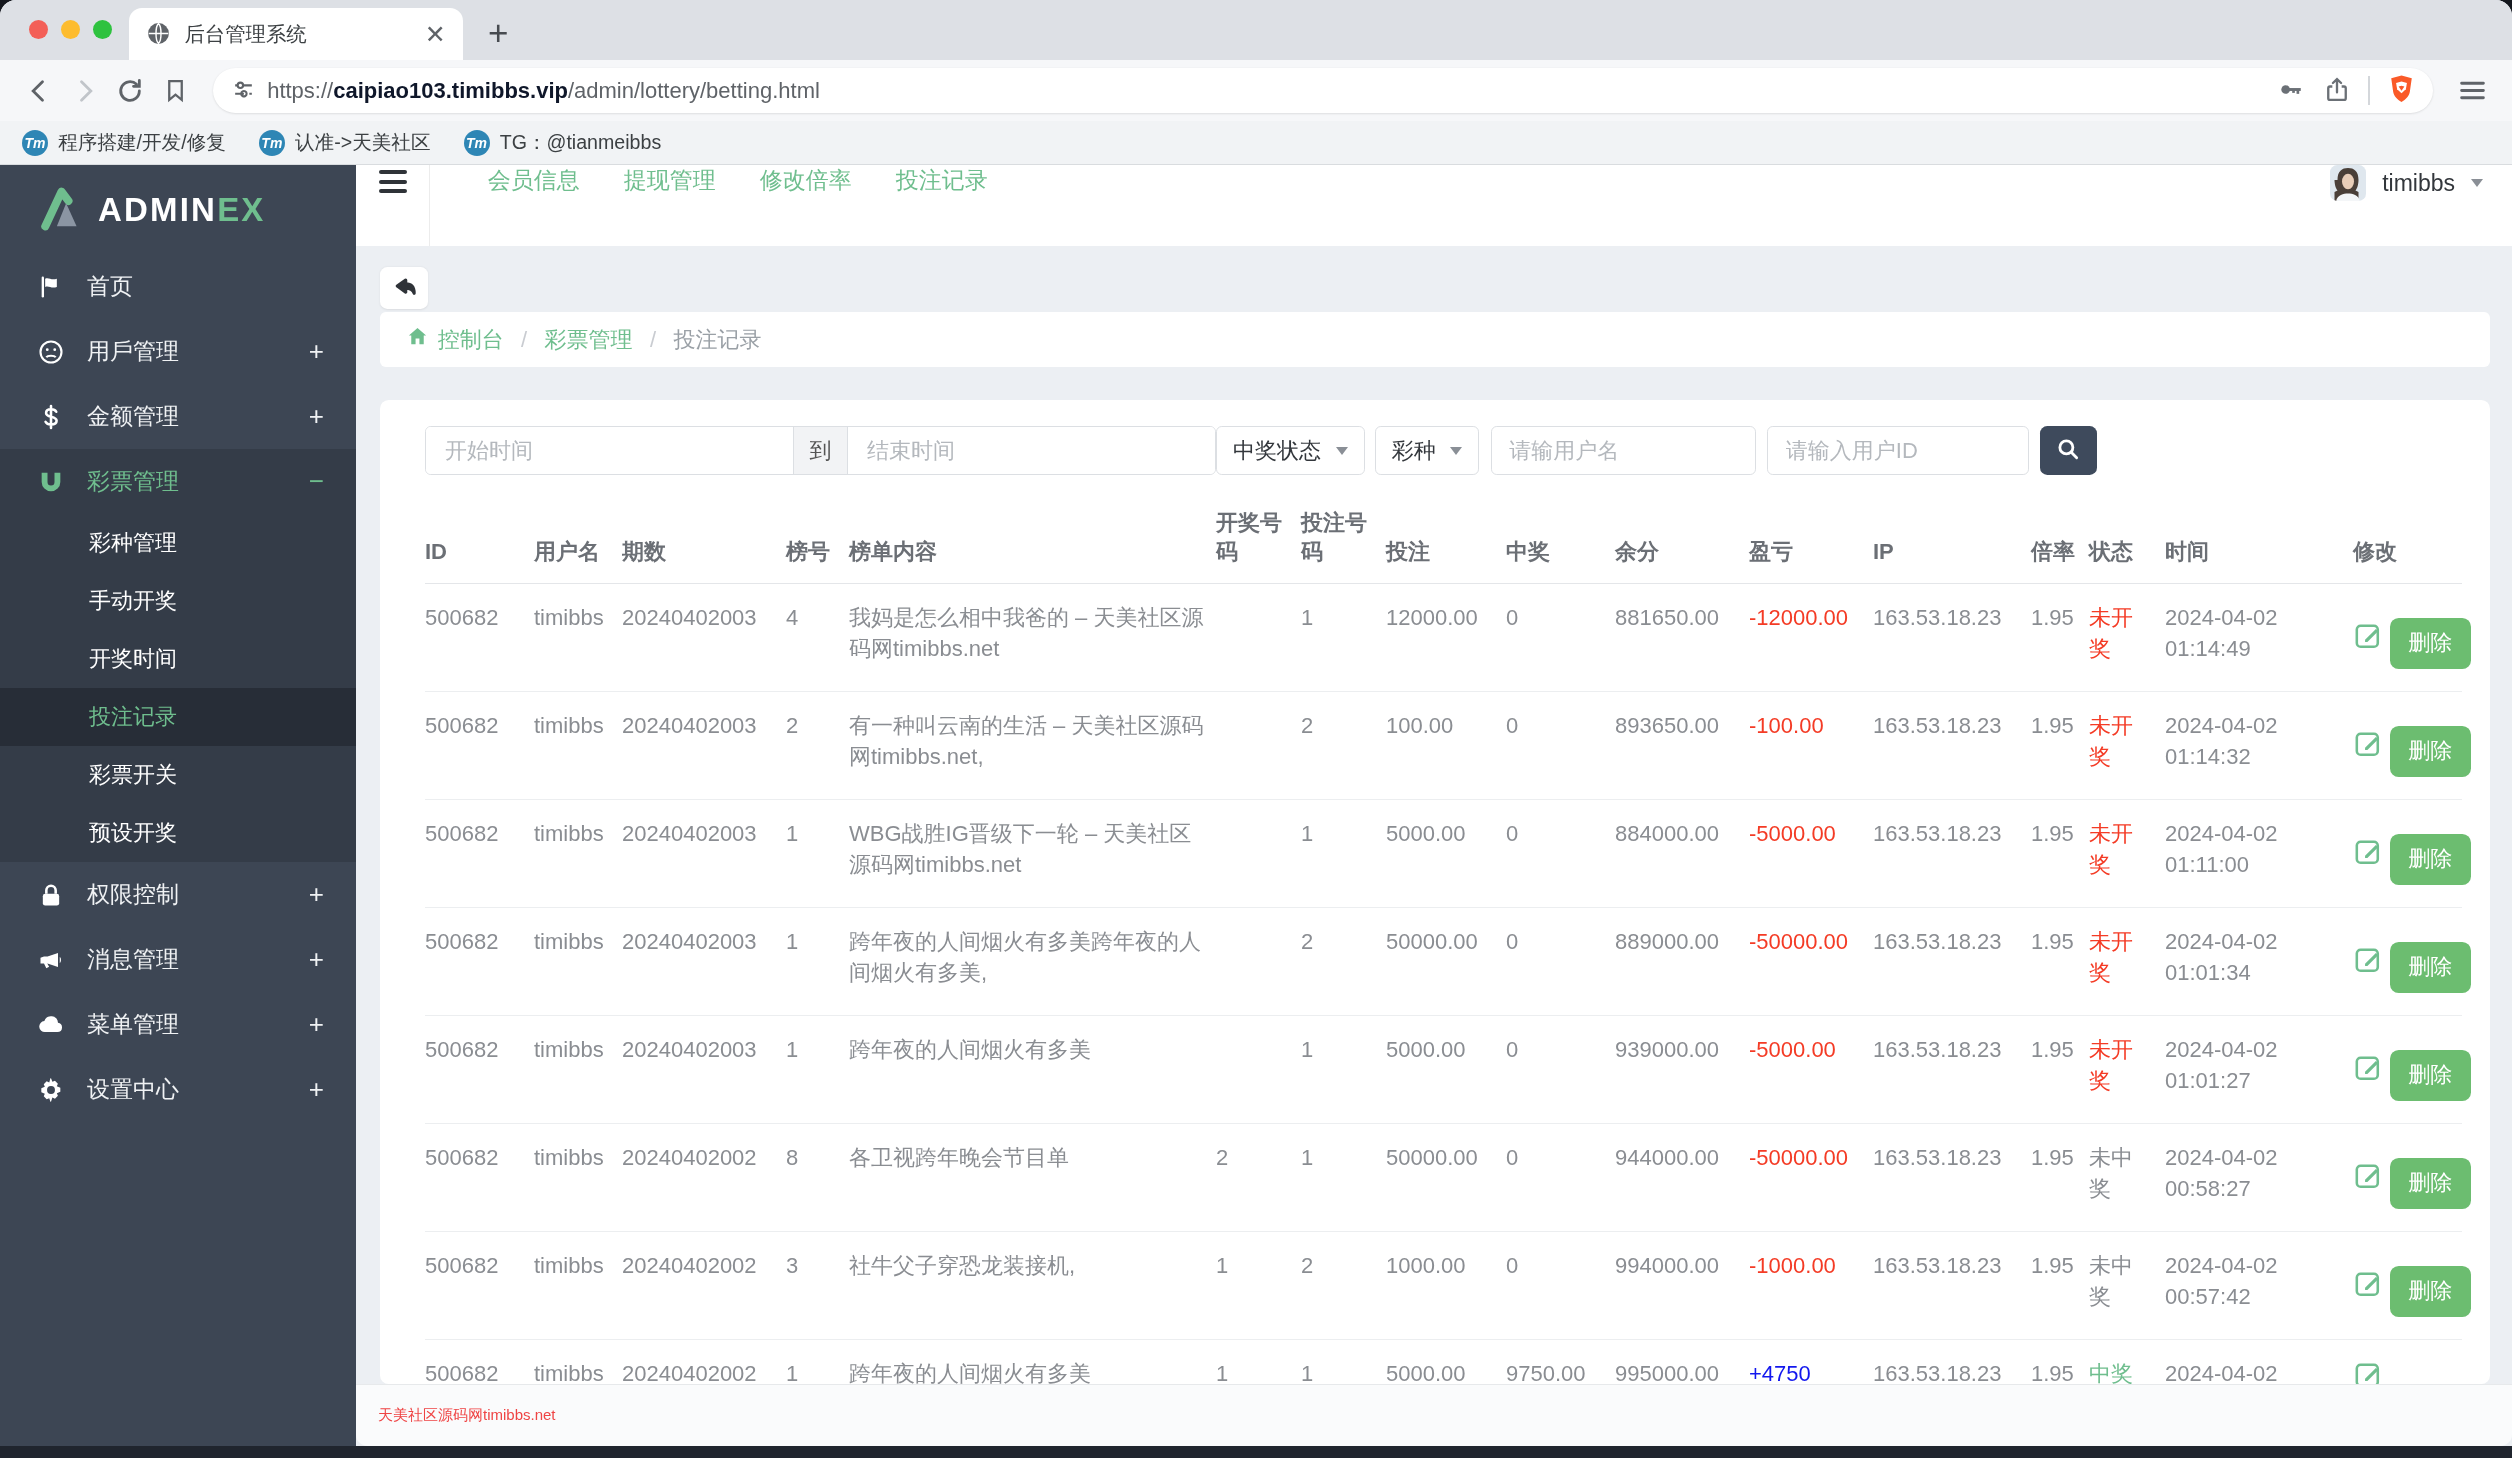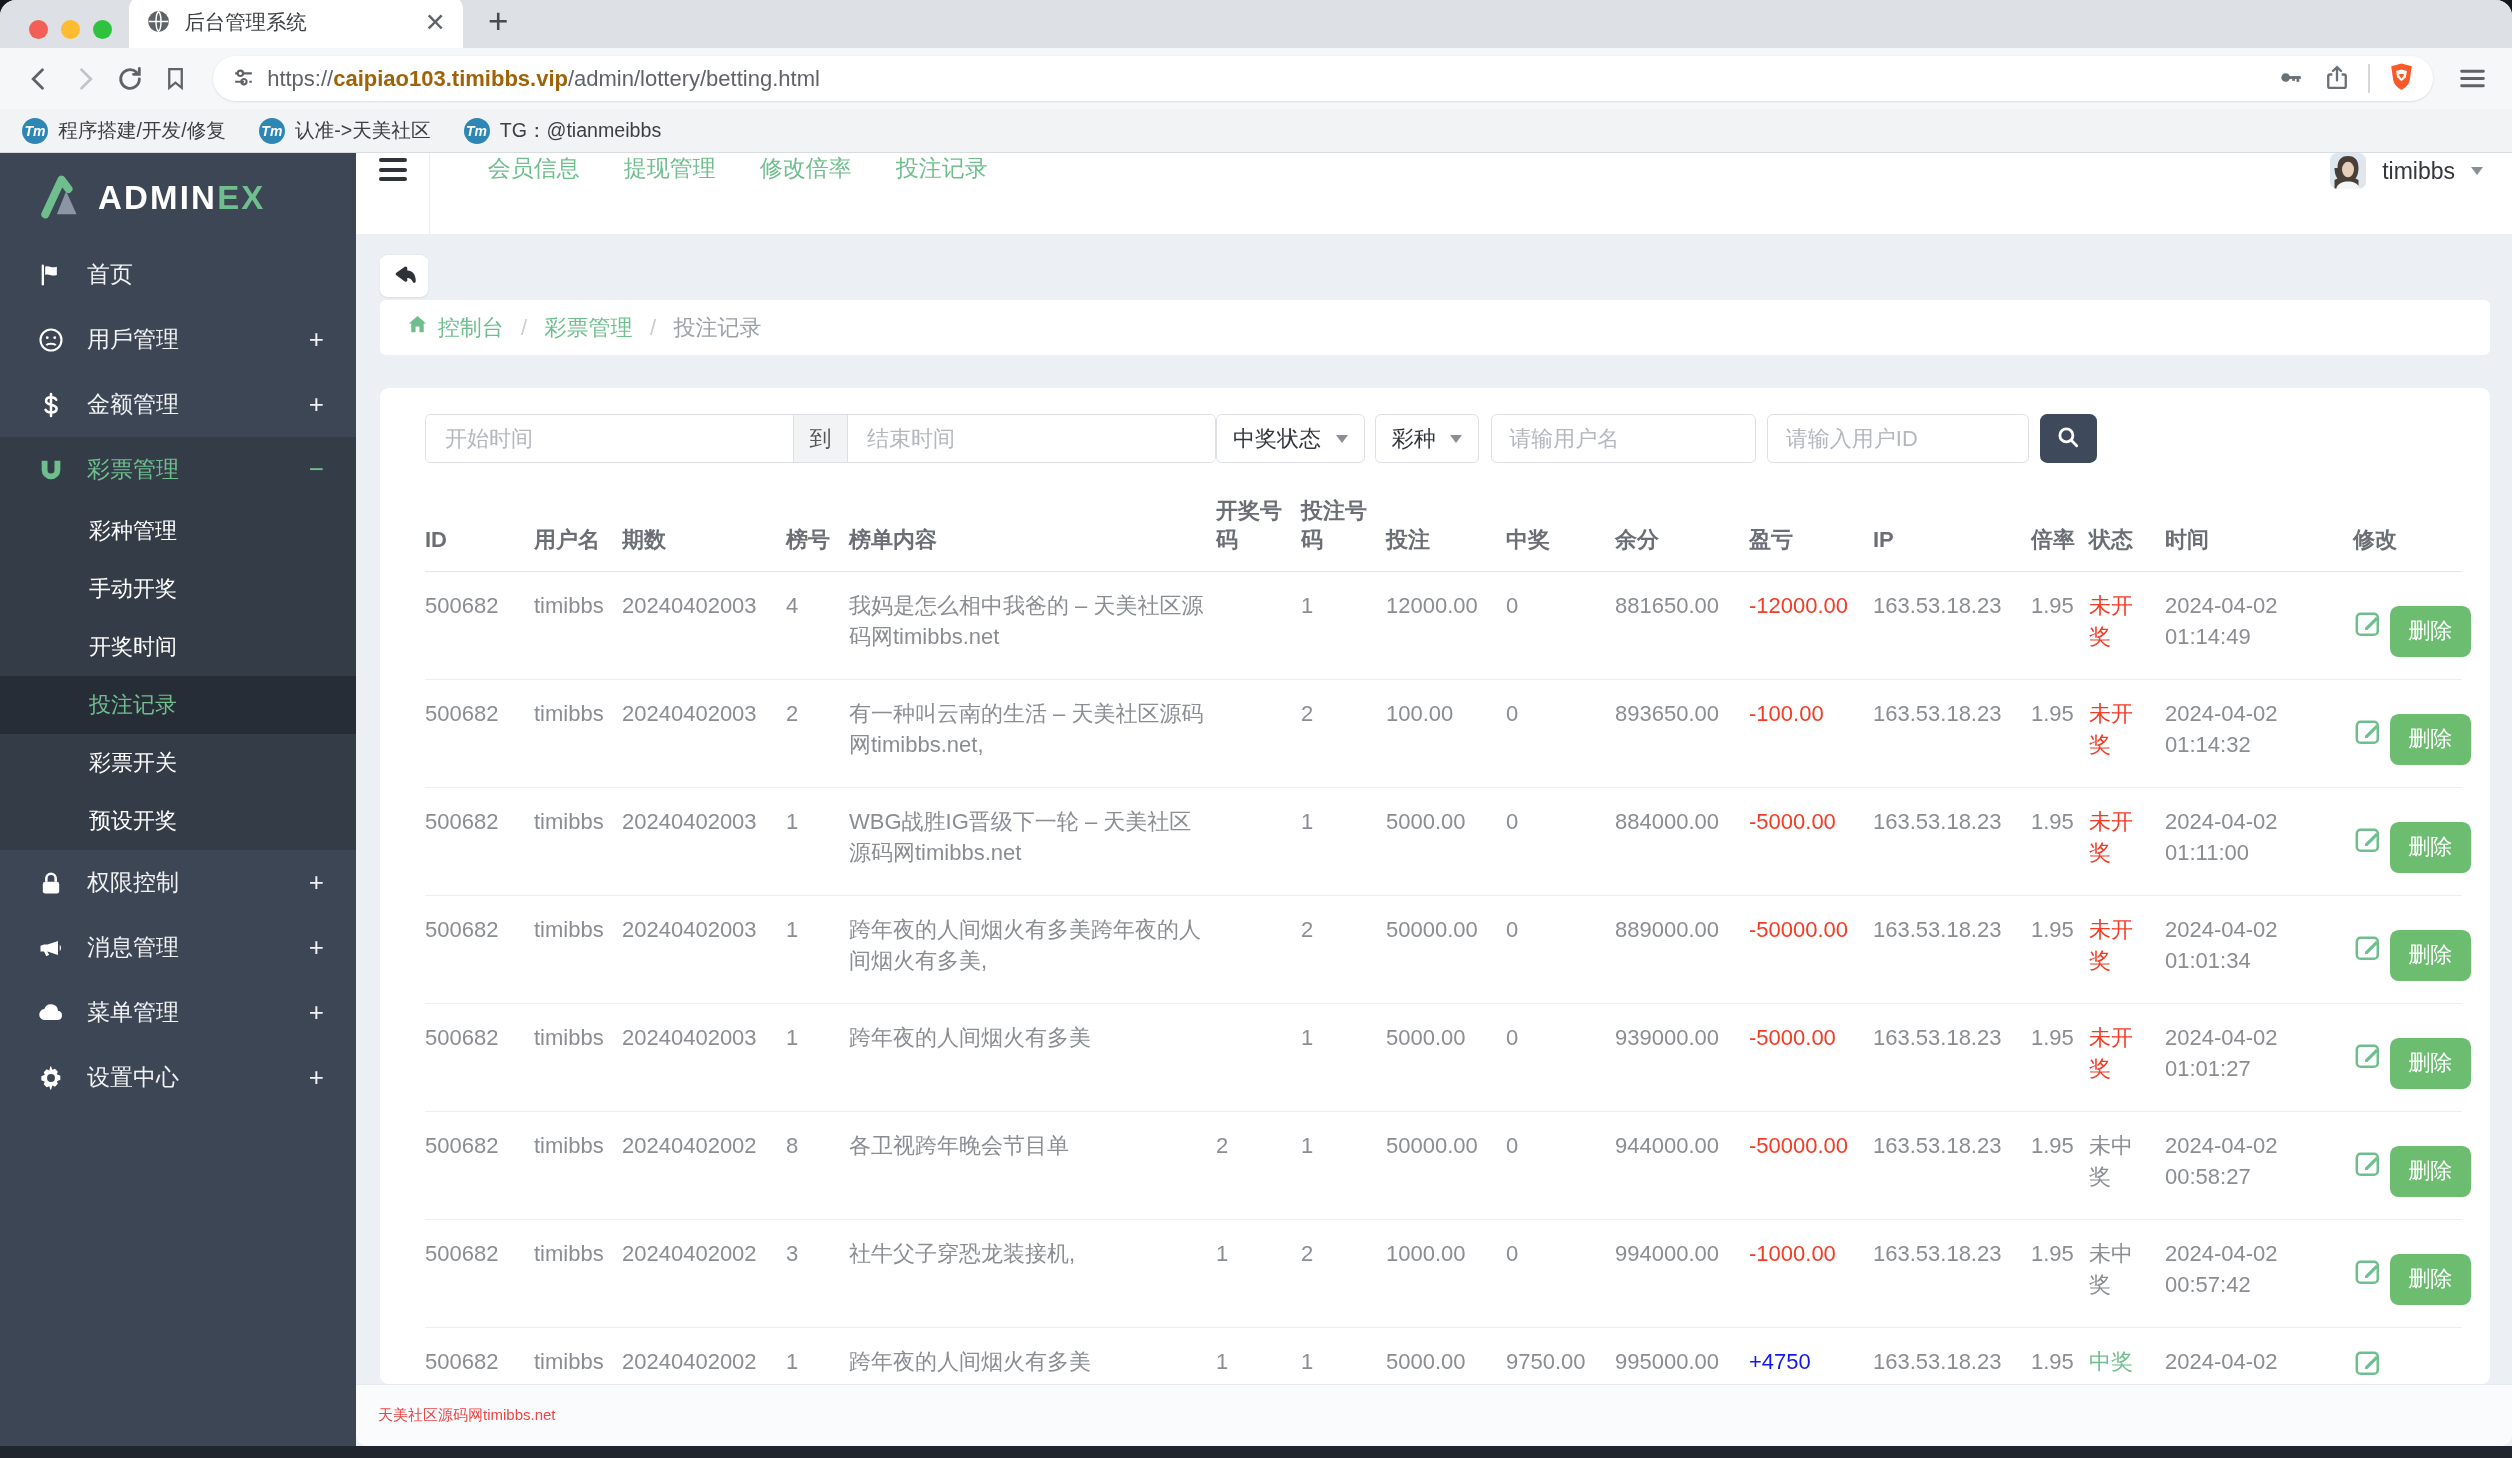--- a/index.html
+++ b/index.html
@@ -2,36 +2,36 @@
 <html style="font-size:11.6px"><head>
 <meta charset="utf-8">
 <style>
   * { margin:0; padding:0; box-sizing:border-box; }
   html,body { width:2512px; height:1458px; overflow:hidden; }
   body { background:#14171d; font-family:"Liberation Sans","DejaVu Sans",sans-serif; }
   .window { width:2512px; height:1458px; border-radius:16px 16px 0 0; overflow:hidden;
             display:flex; flex-direction:column; background:#eceff3; }
 
   
-  .tabstrip { height:48px; background:#dde0e5; display:flex; align-items:flex-end; flex:none; position:relative; }
+  .tabstrip { height:60px; background:#dde0e5; display:flex; align-items:flex-end; flex:none; position:relative; }
   .traffic { position:absolute; left:29px; top:20.4px; display:flex; gap:13px; }
   .traffic span { width:19px; height:19px; border-radius:50%; display:block; }
   .t-red{background:#f35f57;} .t-yellow{background:#fdbc2e;} .t-green{background:#2ec23f;}
   .tab { margin-left:129px; width:334px; height:52px; background:#fff; border-radius:13px 13px 0 0;
          display:flex; align-items:center; padding:0 17.4px; gap:13px; }
   .tab-title { font-size:20.4px; color:#3c4043; flex:1; white-space:nowrap; overflow:hidden; }
   .tab-close { font-size:25px; color:#5f6368; line-height:1; }
   .newtab { font-size:35px; color:#474b50; margin:0 0 10.2px 25px; line-height:1; font-weight:300; }
 
   .toolbar { height:61px; background:#f6f7f9; display:flex; align-items:center; padding:0 20.4px; gap:7.3px; flex:none; }
   .nav-ic { width:38px; height:38px; display:flex; align-items:center; justify-content:center; }
   .urlbar { flex:1; height:45px; margin-left:11.6px; background:#fff; border-radius:22.5px;
             box-shadow:0 0.7px 2.2px rgba(0,0,0,.12); display:flex; align-items:center; padding:0 17.4px; gap:11.6px; }
   .url-text { flex:1; font-size:22px; color:#5f6368; white-space:nowrap; overflow:hidden; }
-  .url-text b { color:#a16207; font-weight:700; }
+  .url-text b { color:#0f172a; font-weight:700; }
   .url-right { display:flex; align-items:center; gap:17.4px; }
   .url-div { width:1.5px; height:29px; background:#d4d7db; }
   .menu-ic { margin-left:13px; }
 
   .bookbar { height:44px; background:#f1f3f5; border-bottom:0.7px solid #d9dcdf; display:flex; align-items:center;
              padding:0 22px; gap:33px; flex:none; }
   .bookmark { display:flex; align-items:center; gap:10.2px; font-size:19.6px; color:#3c4043; }
   .tm-badge { width:26px; height:26px; border-radius:50%; background:#2e86b5; color:#fff; font-size:14px;
               font-style:italic; display:flex; align-items:center; justify-content:center; font-weight:700; flex:none; }
 

